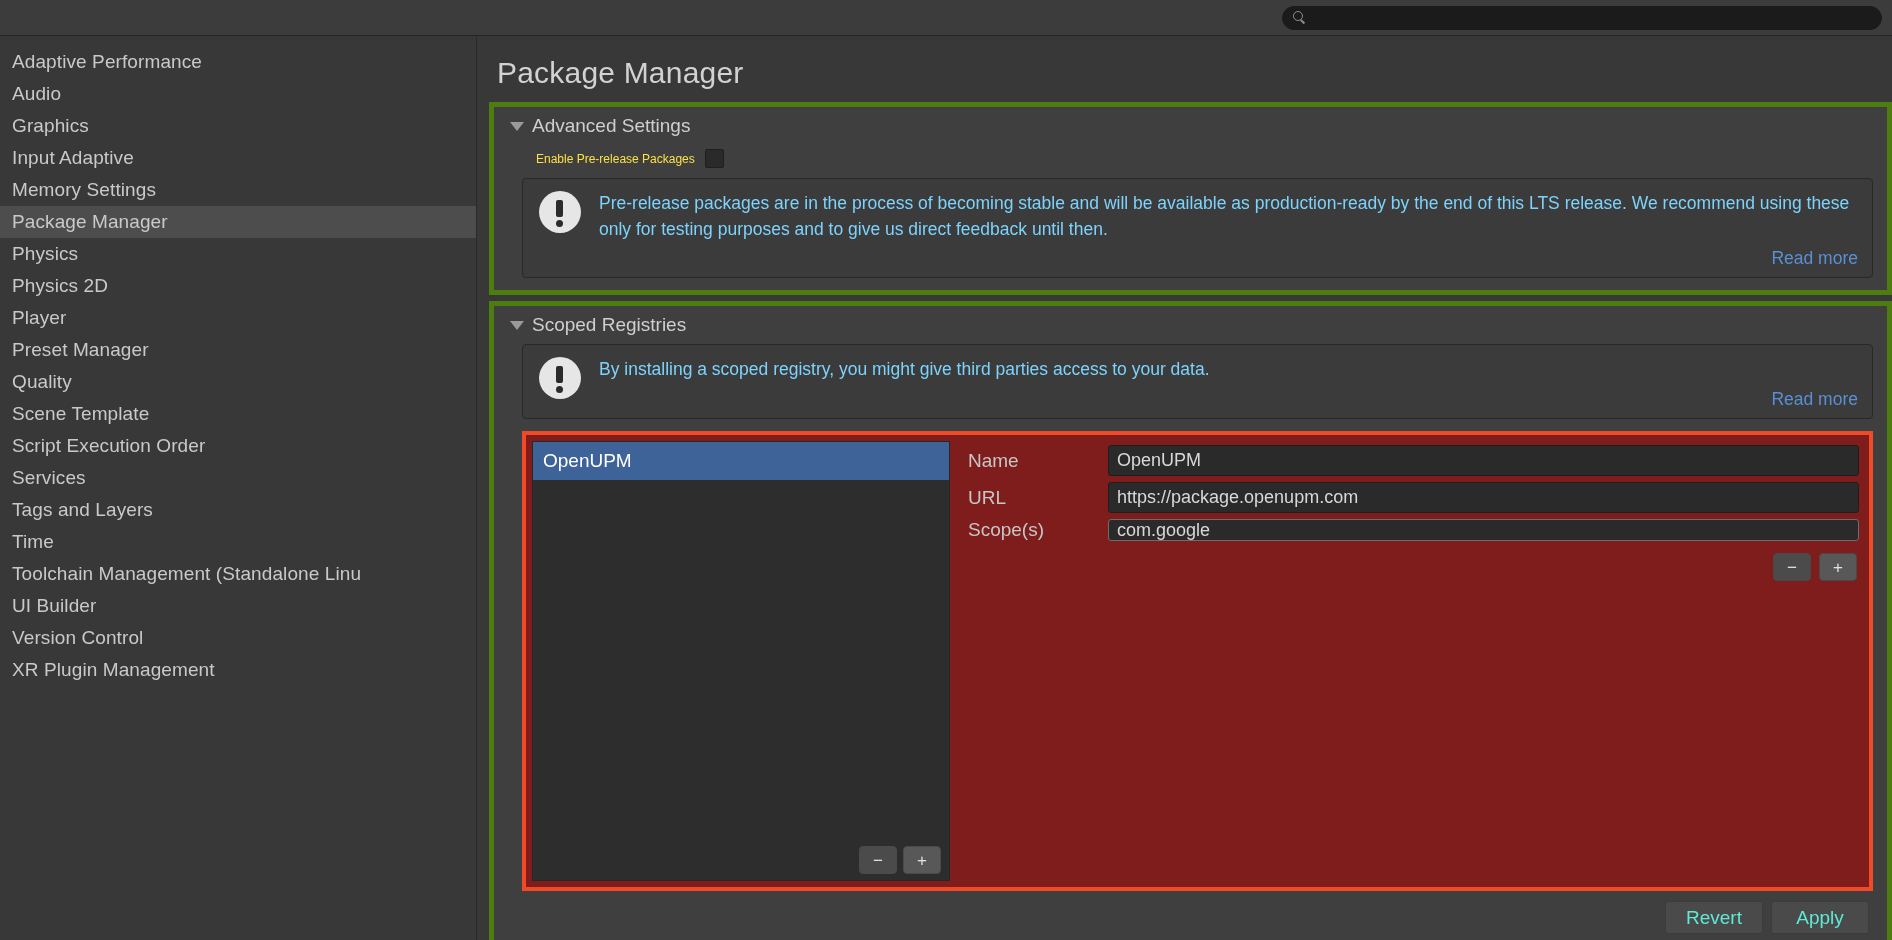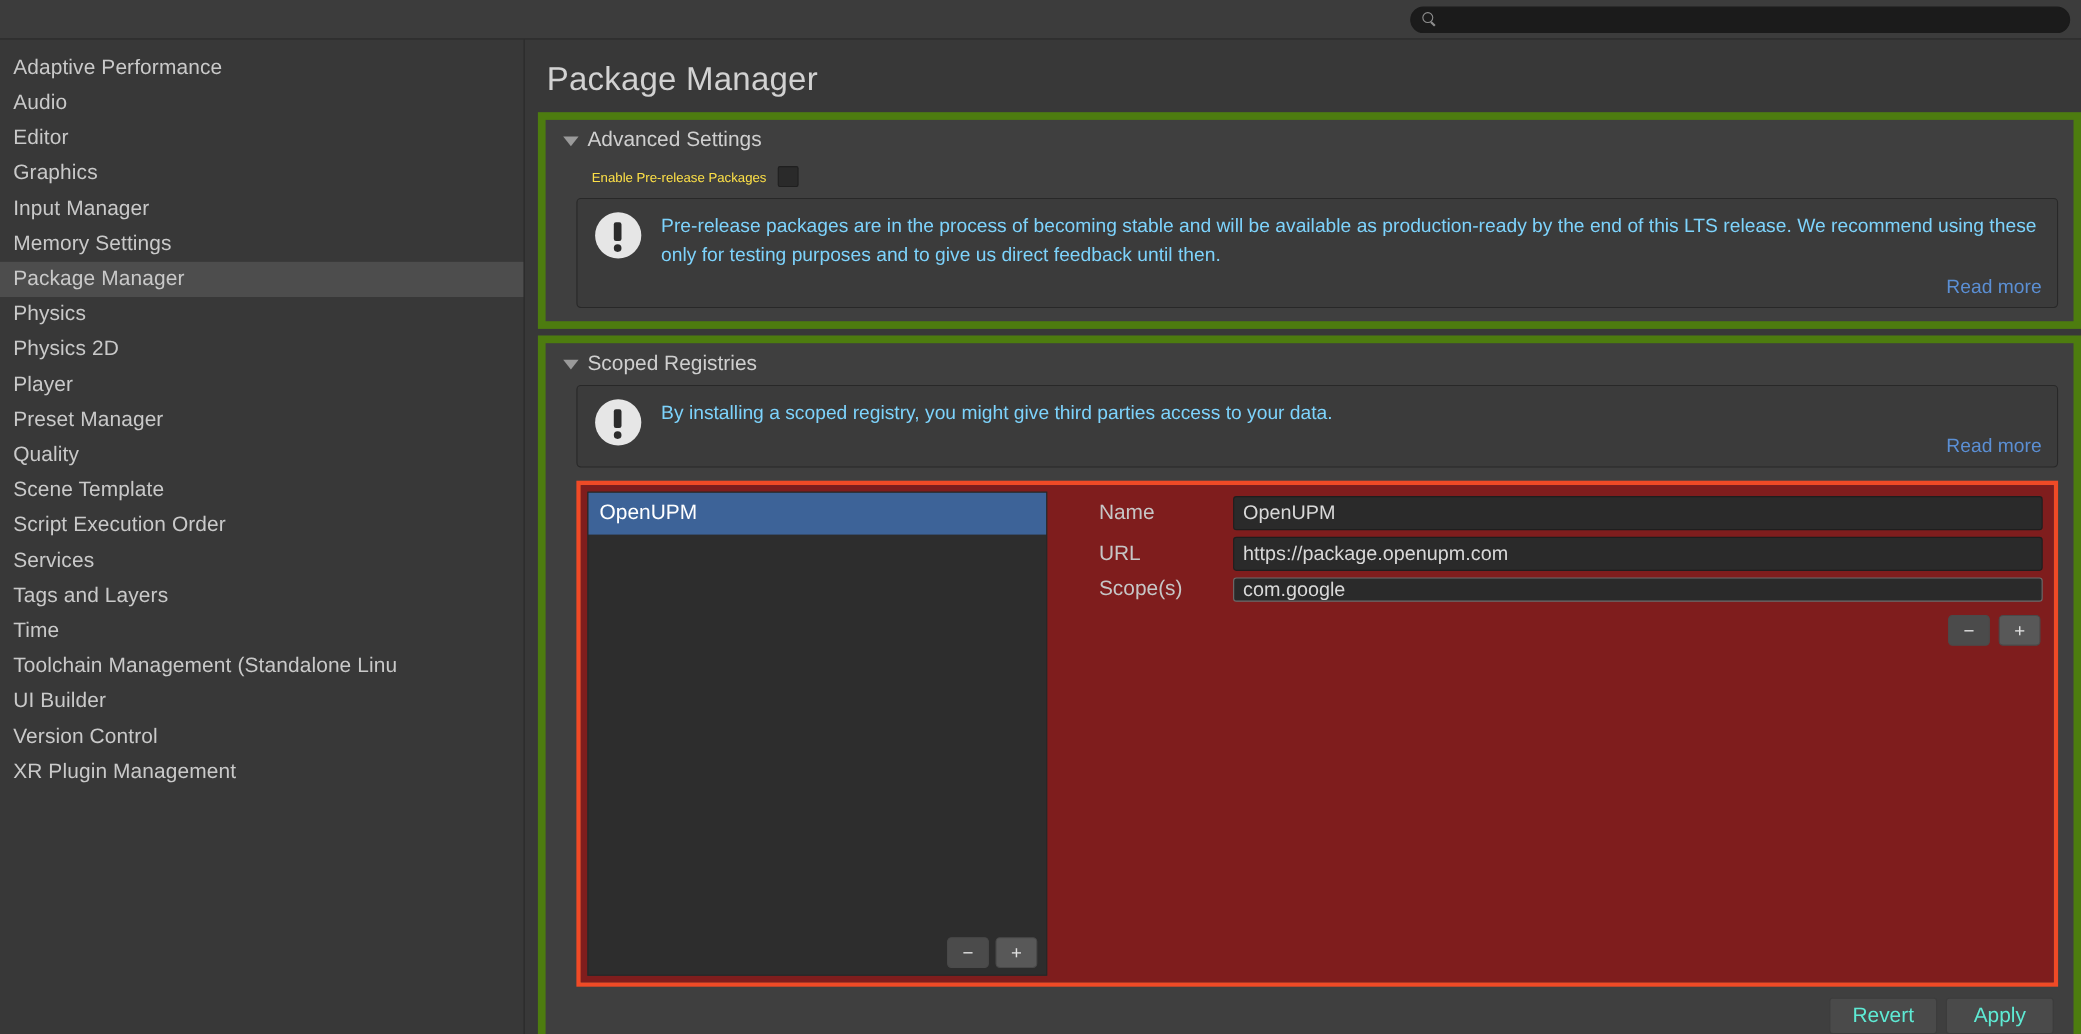--- a/index.html
+++ b/index.html
@@ -121,21 +121,21 @@
   .page-title {
     color: #d2d2d2;
     font-size: 30px;
     font-weight: normal;
     padding: 6px 0 12px 8px;
     letter-spacing: .2px;
   }
 
   .panel {
     background: #3f3f3f;
-    border: 7px solid #4d7c0f;
+    border: 5px solid #4d7c0f;
     margin-right: 0;
   }
   .panel + .panel { margin-top: 6px; }
 
   .foldout {
     display: flex;
     align-items: center;
     gap: 8px;
     padding: 8px 0 8px 16px;
     color: #cfcfcf;
@@ -288,22 +288,21 @@
     flex: 1;
     min-width: 0;
     display: flex;
     flex-direction: column;
     padding: 4px 4px 0 6px;
   }
   .form-row {
     display: flex;
     align-items: center;
     margin-bottom: 6px;
-    gap: 6px;
-    margin-left: 29px;
+    gap: 24px;
   }
   .form-label {
     flex: 0 0 122px;
     color: #c6c6c6;
     font-size: 19px;
     padding-left: 6px;
   }
   .form-input {
     flex: 1;
     min-width: 0;
@@ -369,27 +368,24 @@
   <div class="body-split">
 
     <div class="sidebar">
       <div class="sidebar-item">
           <span>Adaptive Performance</span>
         </div>
       <div class="sidebar-item">
           <span>Audio</span>
         </div>
       <div class="sidebar-item">
-          <span>Editor</span>
-        </div>
-      <div class="sidebar-item">
           <span>Graphics</span>
         </div>
       <div class="sidebar-item">
-          <span>Input Manager</span>
+          <span>Input Adaptive</span>
         </div>
       <div class="sidebar-item">
           <span>Memory Settings</span>
         </div>
       <div class="sidebar-item selected">
           <span>Package Manager</span>
         </div>
       <div class="sidebar-item">
           <span>Physics</span>
         </div>

